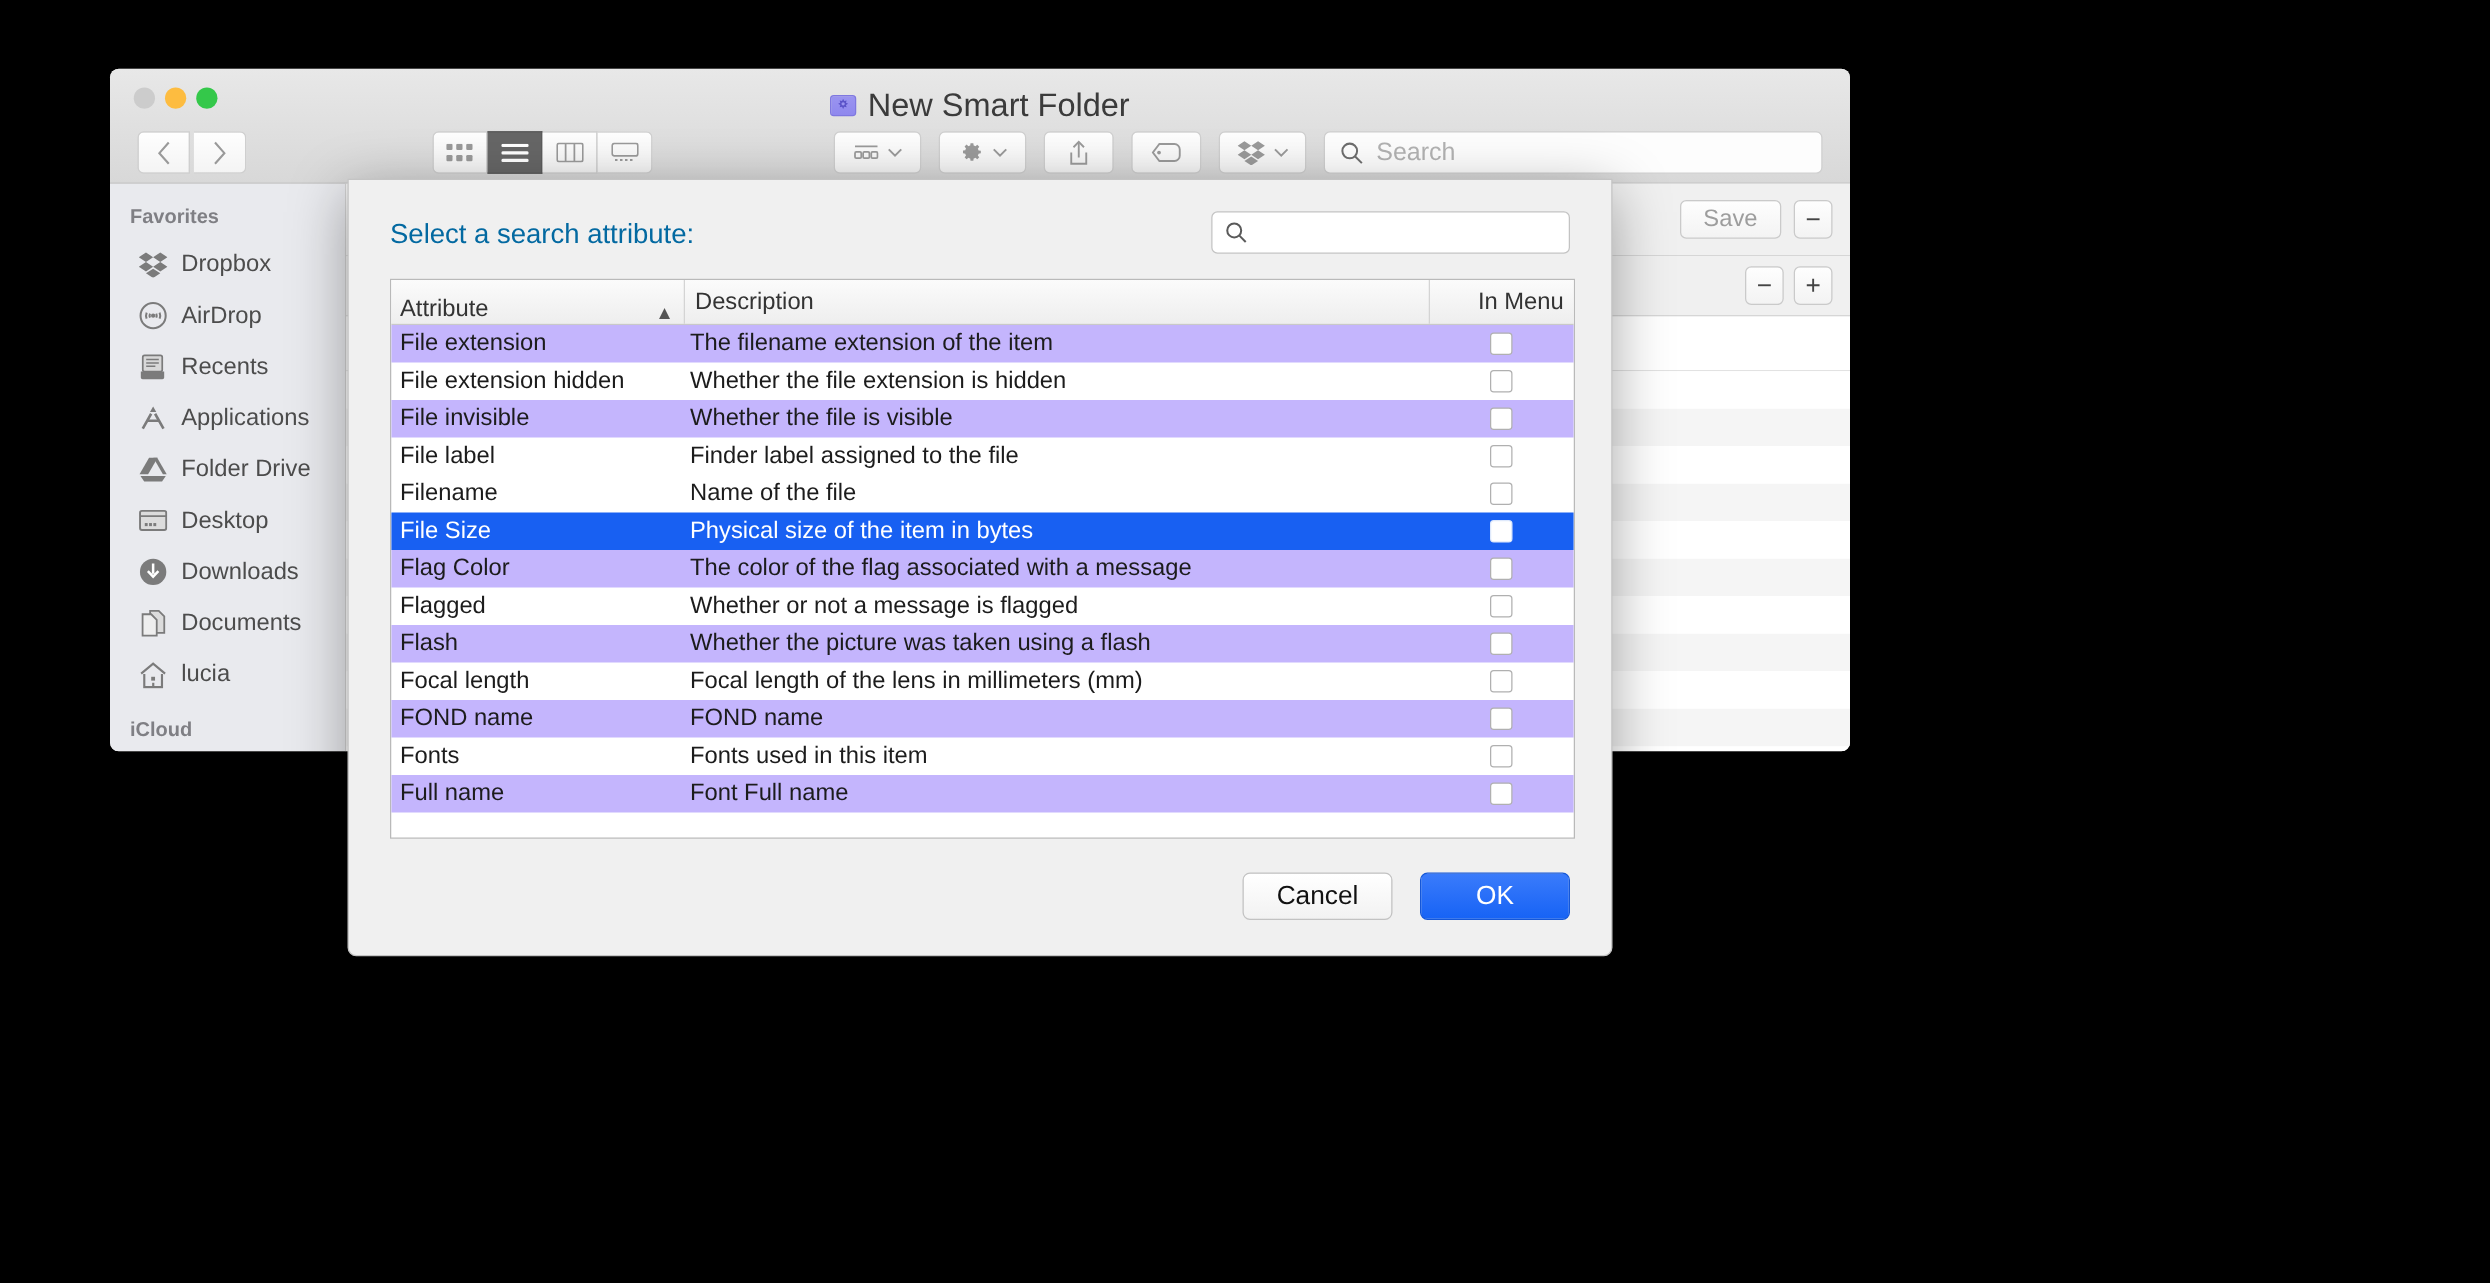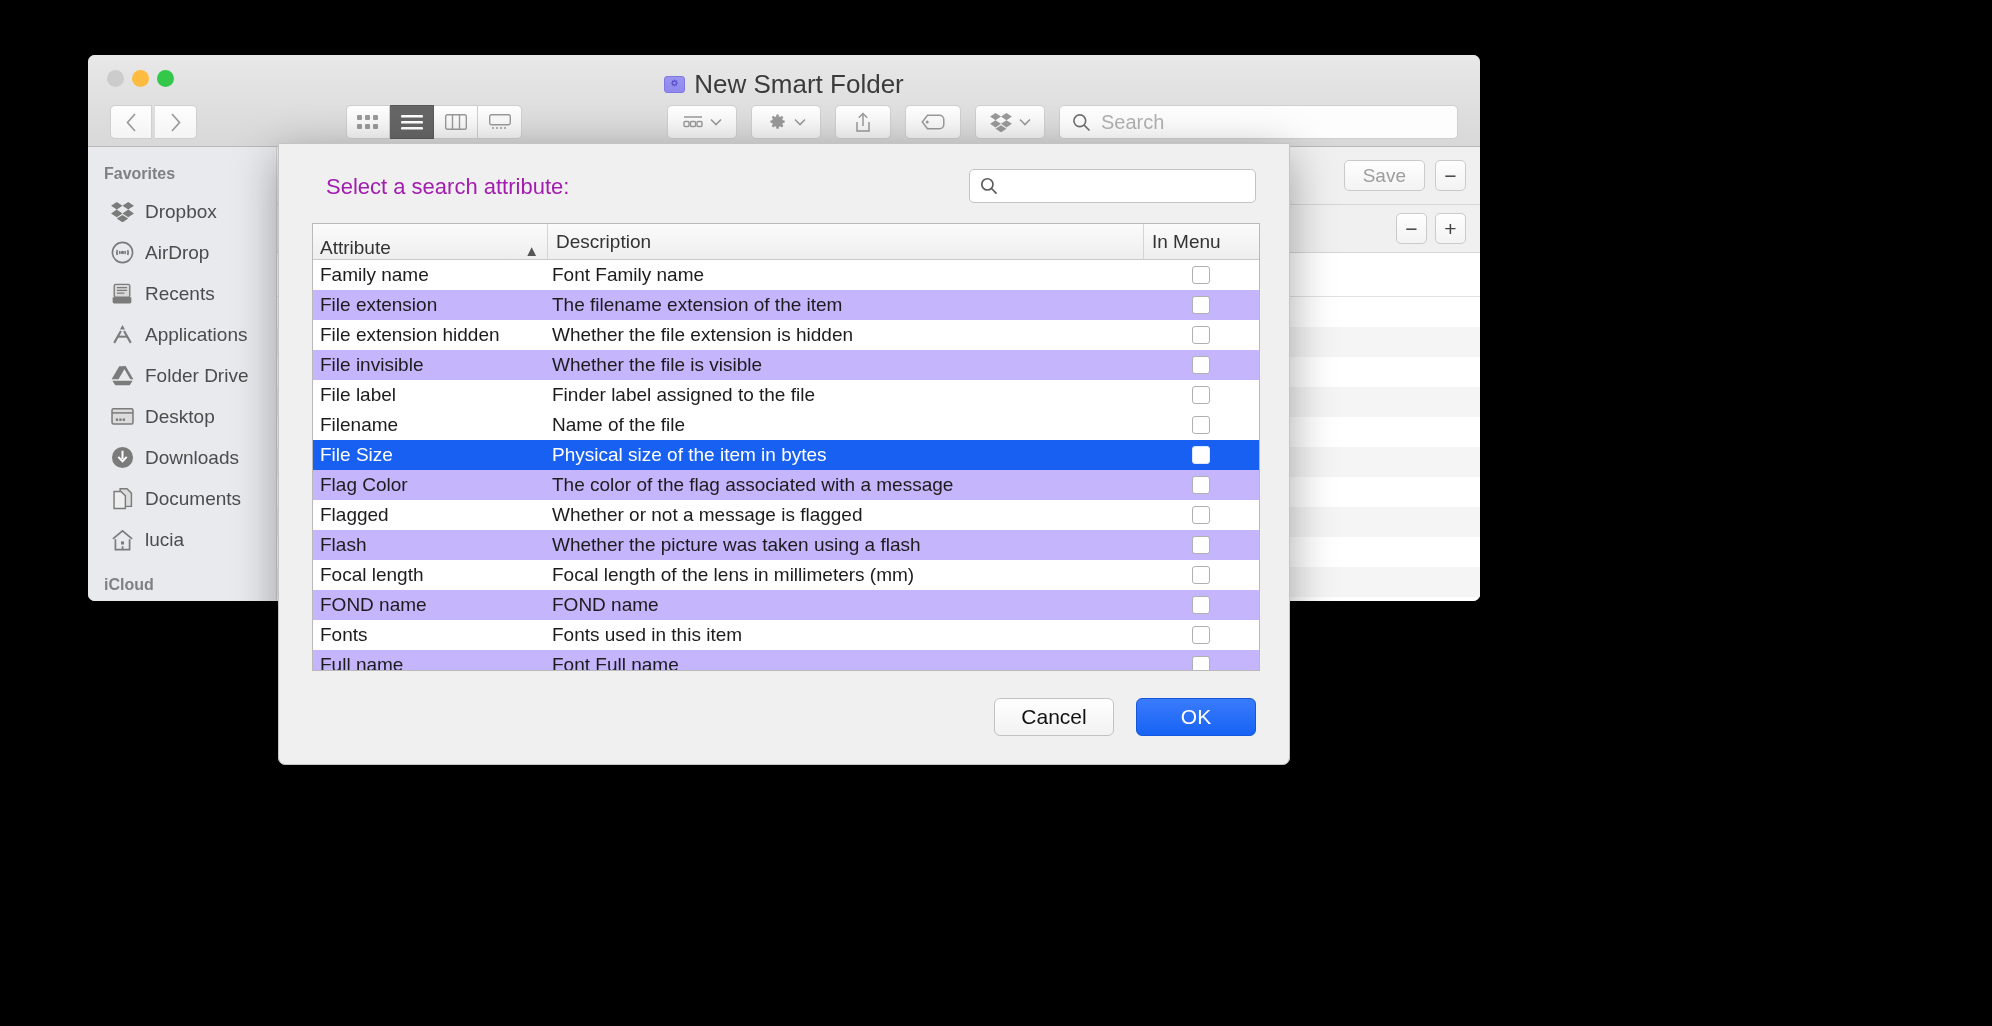--- a/index.html
+++ b/index.html
@@ -165,22 +165,22 @@
   
   .sheet {
     position: absolute; left: 278px; top: 143px;
     width: 1012px; height: 622px;
     background: #f0f0f0;
     border: 1px solid #c4c4c4;
     border-bottom-left-radius: 7px; border-bottom-right-radius: 7px;
     box-shadow: 0 12px 46px rgba(0,0,0,.35);
   }
   .sheet-title {
-    position: absolute; left: 47px; top: 30px;
-    font-size: 22px; color: #a21caf;
+    position: absolute; left: 33px; top: 30px;
+    font-size: 22px; color: #0369a1;
   }
   .sheet-search {
     position: absolute; right: 33px; top: 25px;
     width: 287px; height: 34px;
     background: #fff; border: 1px solid #c3c3c3; border-radius: 5px;
     display: flex; align-items: center; padding: 0 10px;
   }
 
   .table-wrap {
     position: absolute; left: 33px; top: 79px;
@@ -192,21 +192,21 @@
   .thead {
     display: flex; height: 36px;
     background: linear-gradient(#fbfbfb, #eeeeee);
     border-bottom: 1px solid #c9c9c9;
     font-size: 19px; color: #333;
   }
   .th { display: flex; align-items: center; padding: 0 8px; position: relative; }
   .th + .th { border-left: 1px solid #d4d4d4; }
   .th-attr { width: 234px; padding-left: 7px; justify-content: space-between; align-items: flex-end; }
   .th-desc { flex: 1; }
-  .th-menu { width: 116px; justify-content: flex-start; margin-left: 31px; }
+  .th-menu { width: 116px; justify-content: flex-end; margin-left: 31px; }
   .caret { color: #555; font-size: 15px; }
 
   .trow {
     display: flex; height: 30px; align-items: center;
     font-size: 19px; color: #1c1c1c;
   }
   .trow.alt { background: #c4b5fd; }
   .trow.sel { background: #1860f2; color: #fff; }
   .td-attr { width: 234px; padding-left: 7px; overflow:hidden; white-space:nowrap; }
   .td-desc { flex: 1; padding-left: 5px; overflow:hidden; white-space:nowrap; }
@@ -518,27 +518,20 @@
         <span class="caret">▲</span>
       </div>
       <div class="th th-desc">
         <span>Description</span>
       </div>
       <div class="th th-menu">
         <span>In Menu</span>
       </div>
     </div>
     <div id="table-body">
-        <div class="trow">
-          <div class="td-attr">Family name</div>
-          <div class="td-desc">Font Family name</div>
-          <div class="td-menu">
-            <div class="chk"></div>
-          </div>
-        </div>
         <div class="trow alt">
           <div class="td-attr">File extension</div>
           <div class="td-desc">The filename extension of the item</div>
           <div class="td-menu">
             <div class="chk"></div>
           </div>
         </div>
         <div class="trow">
           <div class="td-attr">File extension hidden</div>
           <div class="td-desc">Whether the file extension is hidden</div>

